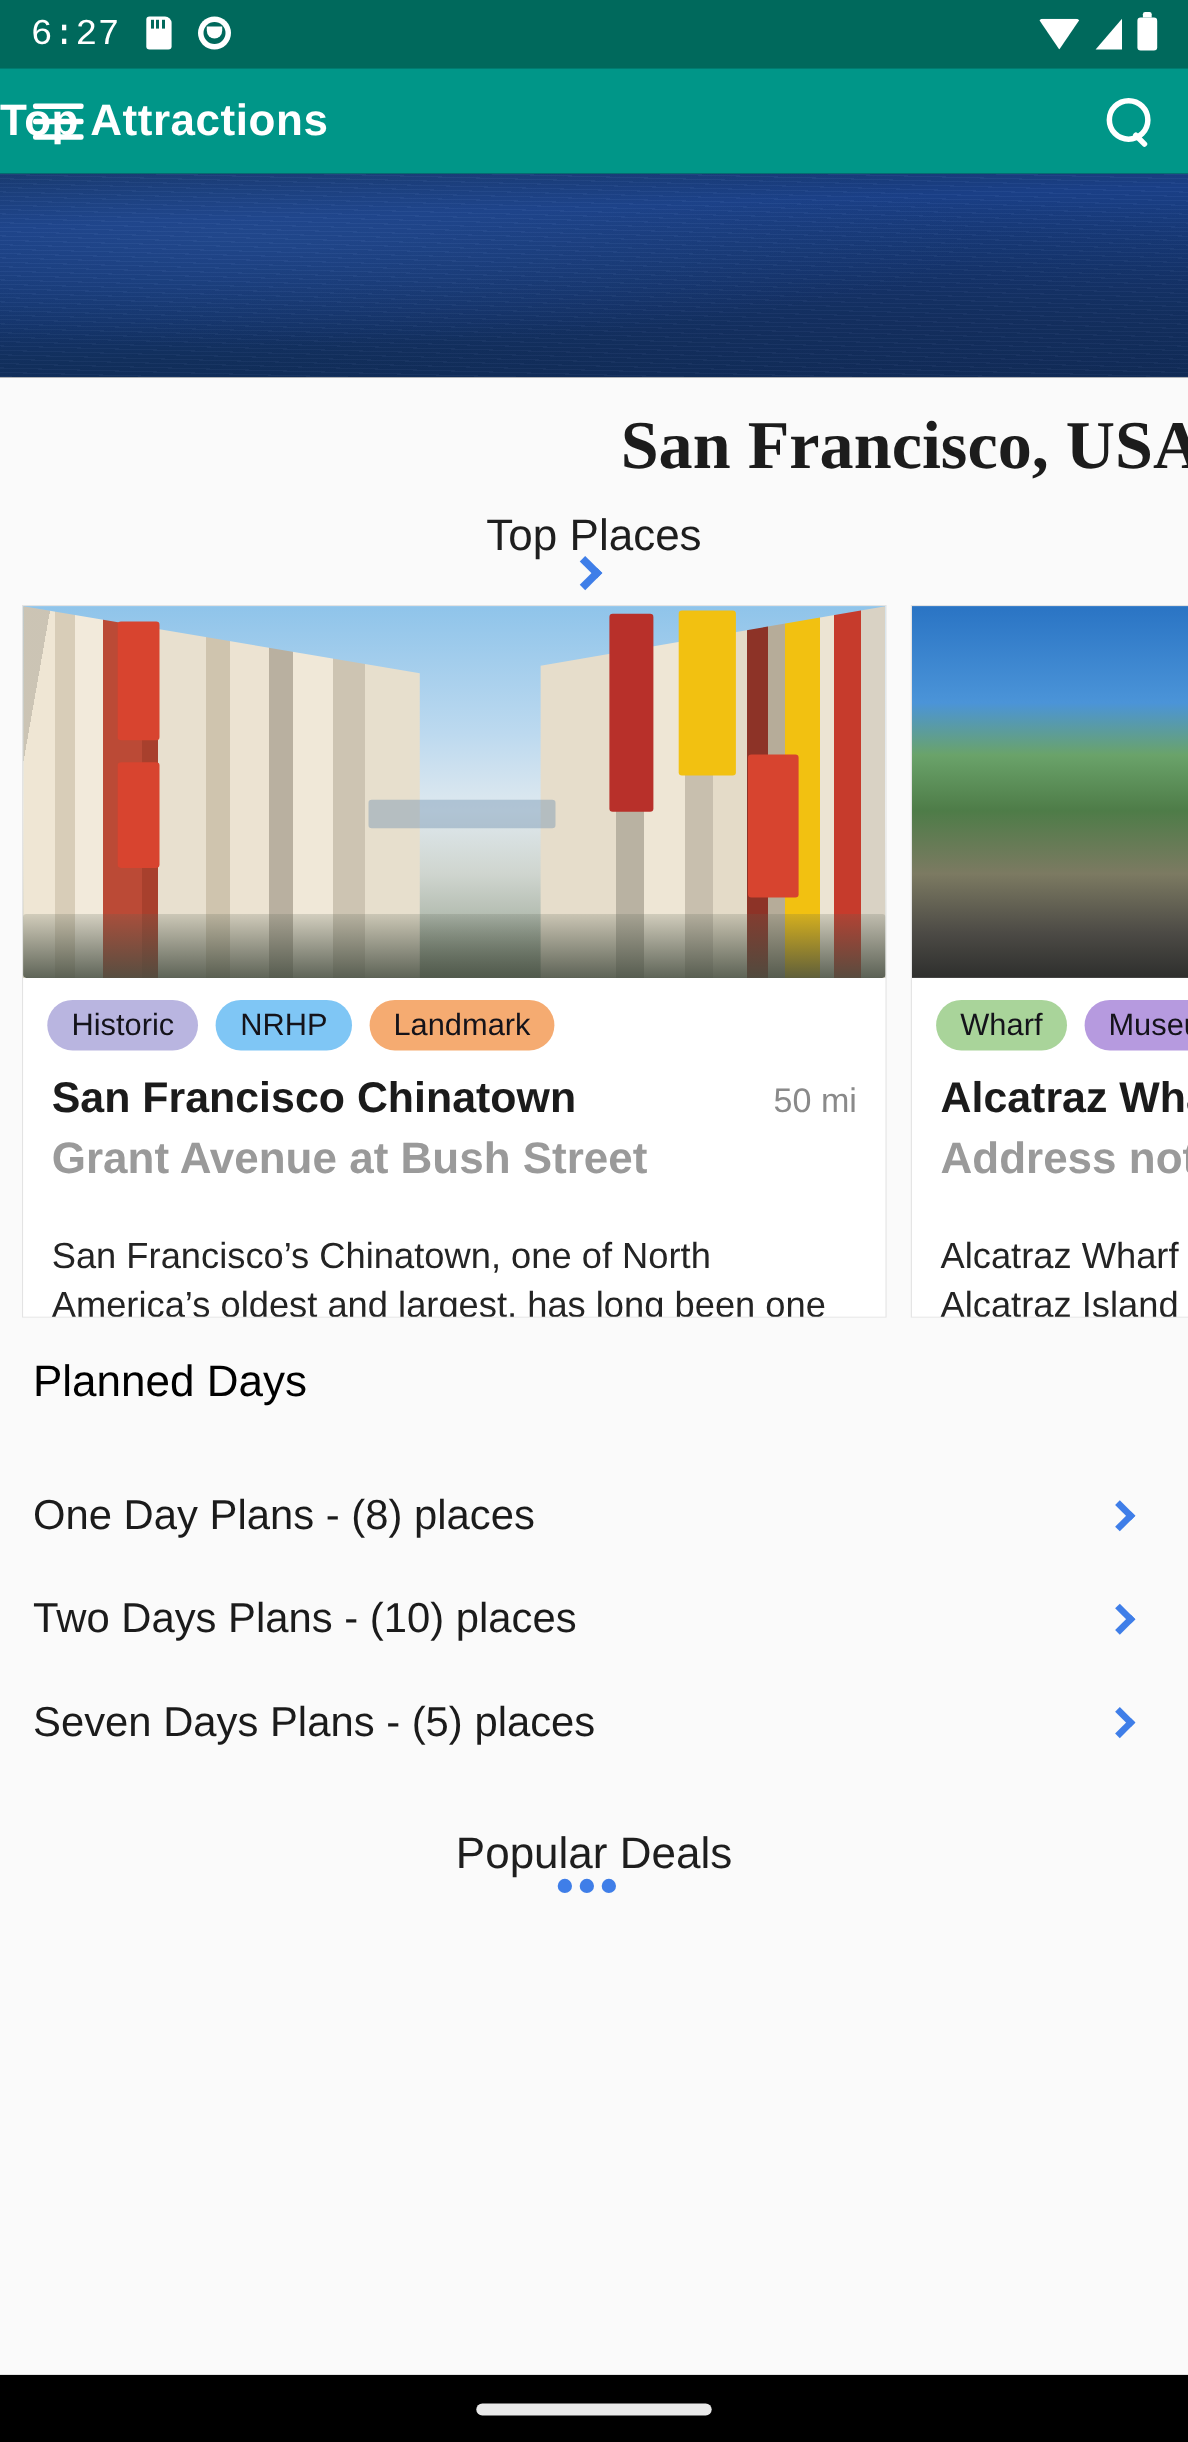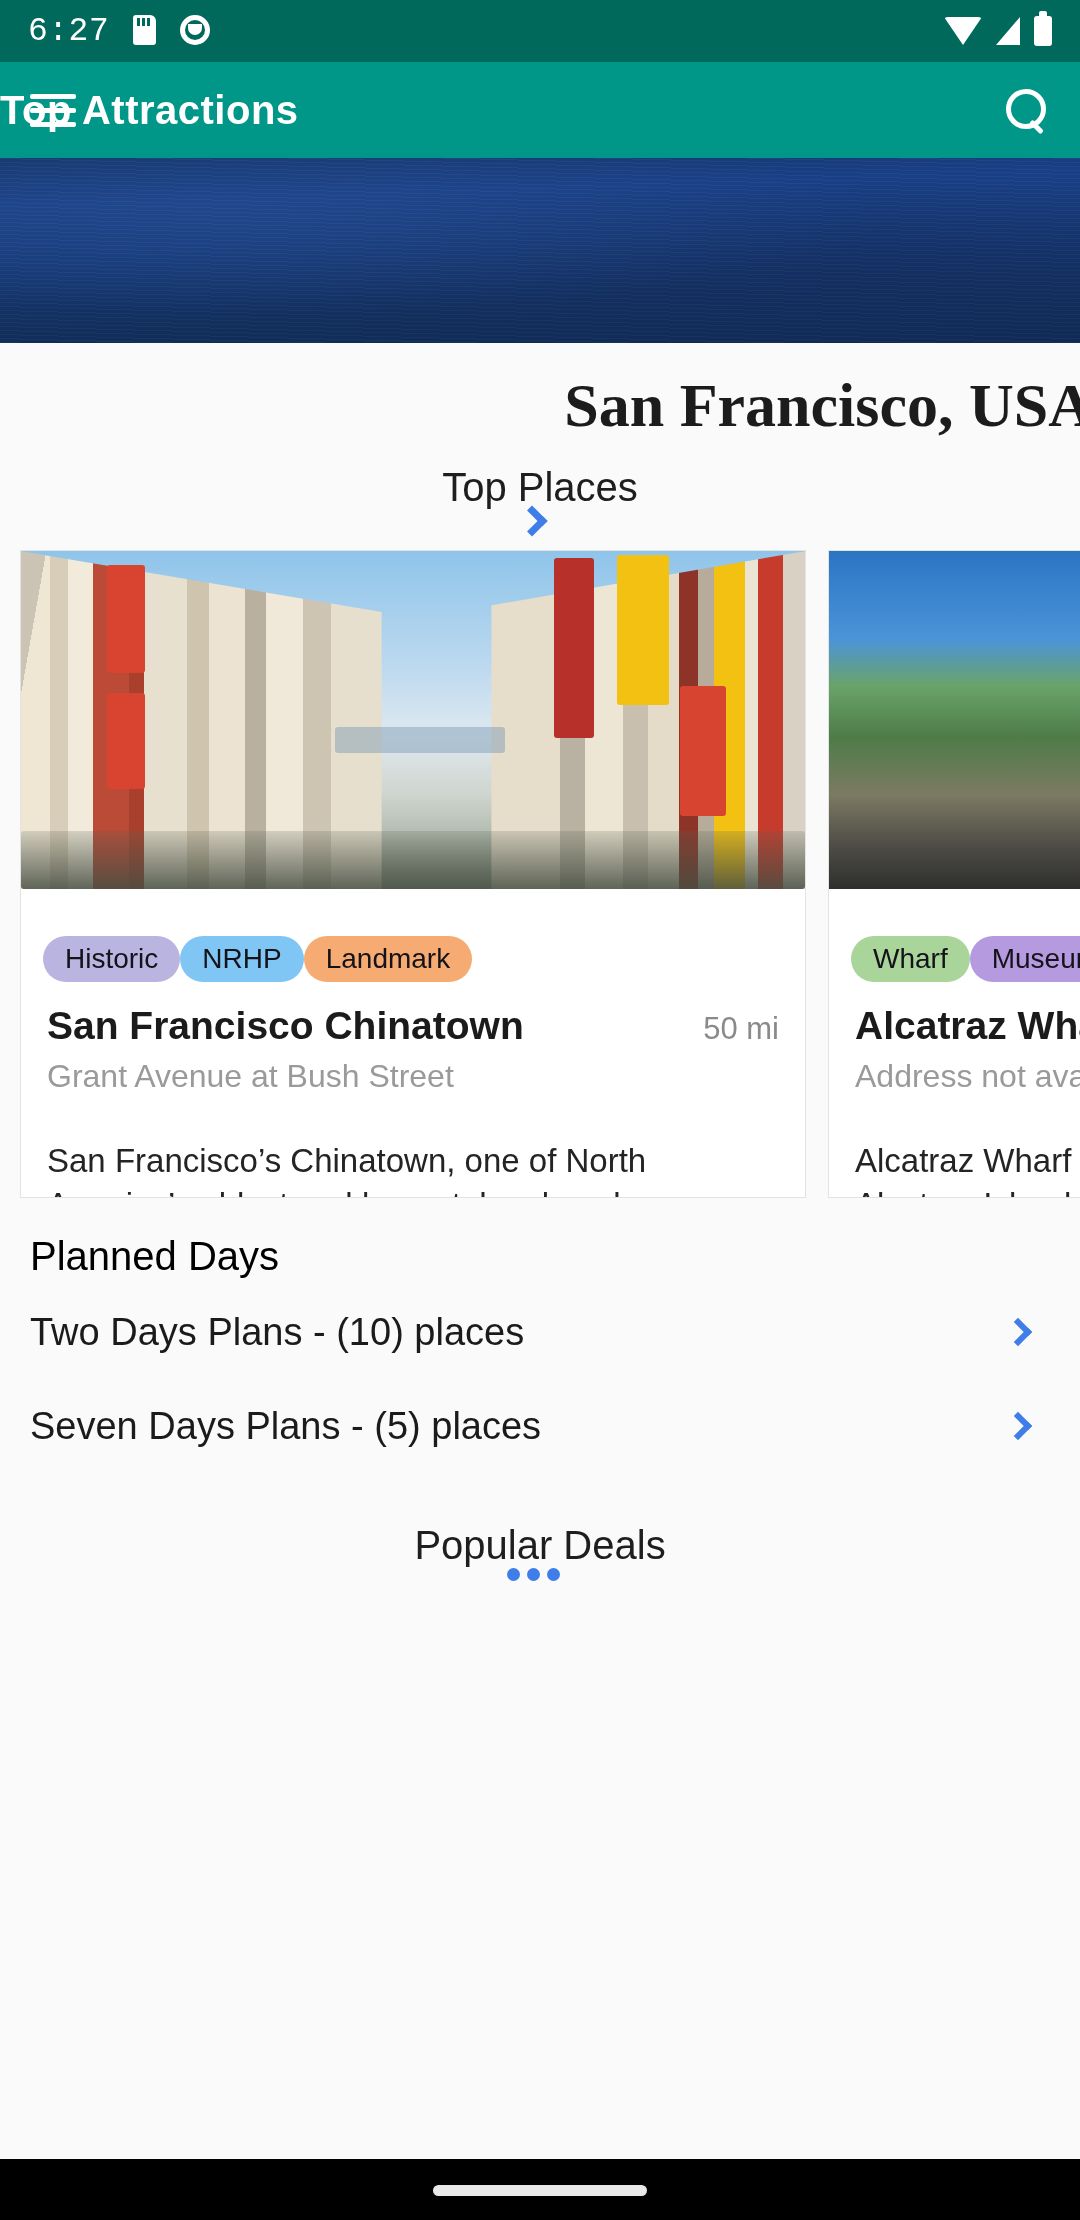--- a/index.html
+++ b/index.html
@@ -139,33 +139,33 @@
   }
   .img-alcatraz:before{
     content:""; position:absolute; right:22%; top:6%; width:34px; height:108px;
     background:linear-gradient(90deg,#f2f2ee,#cfd0cc); border-radius:4px 4px 0 0;
   }
   .img-alcatraz:after{
     content:""; position:absolute; right:6%; top:28%; width:44%; height:56%;
     background:linear-gradient(180deg,#f0efe9,#c9c7bd); 
   }
 
-  .tags{ display:flex; padding:20px 22px 0 22px;margin-top:27px; }
+  .tags{ display:flex; gap:16px; padding:20px 22px 0 22px; }
   .tag{
     padding:7px 22px; border-radius:26px; font-size:28px; color:#14131a;
     white-space:nowrap;
   }
 
   .card-title-row{
     display:flex; align-items:baseline; justify-content:space-between;
     padding:22px 26px 0 26px;
   }
   .card-title{ font-size:39px; font-weight:bold; color:#1b1b1b; white-space:nowrap; }
   .card-dist{ font-size:31px; color:#8a8a8a; padding-left:16px; white-space:nowrap; }
-  .card-addr{ padding:10px 26px 0 26px; font-size:32px; color:#9a9a9a; white-space:nowrap; }
+  .card-addr{ padding:10px 26px 0 26px; font-size:40px; color:#9a9a9a; white-space:nowrap;font-weight:bold; }
   .card-desc{
     padding:44px 26px 0 26px; font-size:33px; color:#242424; line-height:1.33;
     height:190px; overflow:hidden;
   }
 
   
   .planned-title{ font-size:40px; color:#000000; padding:36px 30px 6px 30px; }
   .plan-row{
     display:flex; align-items:center; justify-content:space-between;
     padding:0 30px; height:94px;
@@ -261,20 +261,24 @@
         </div>
         <div class="card-addr">Address not available</div>
         <div class="card-desc">Alcatraz Wharf is located on the east side of Alcatraz Island in San Francisco, California, United States.</div>
 
       </div>
 
     </div>
 
     <div class="planned-title">Planned Days</div>
 
+    <div class="plan-row" style="margin-top:46px">
+      <div class="label">One Day Plans - (8) places</div>
+      <div class="chev"></div>
+    </div>
     <div class="plan-row">
       <div class="label">Two Days Plans - (10) places</div>
       <div class="chev"></div>
     </div>
     <div class="plan-row">
       <div class="label">Seven Days Plans - (5) places</div>
       <div class="chev"></div>
     </div>
 
     <div class="section-head" style="padding-top:50px">

